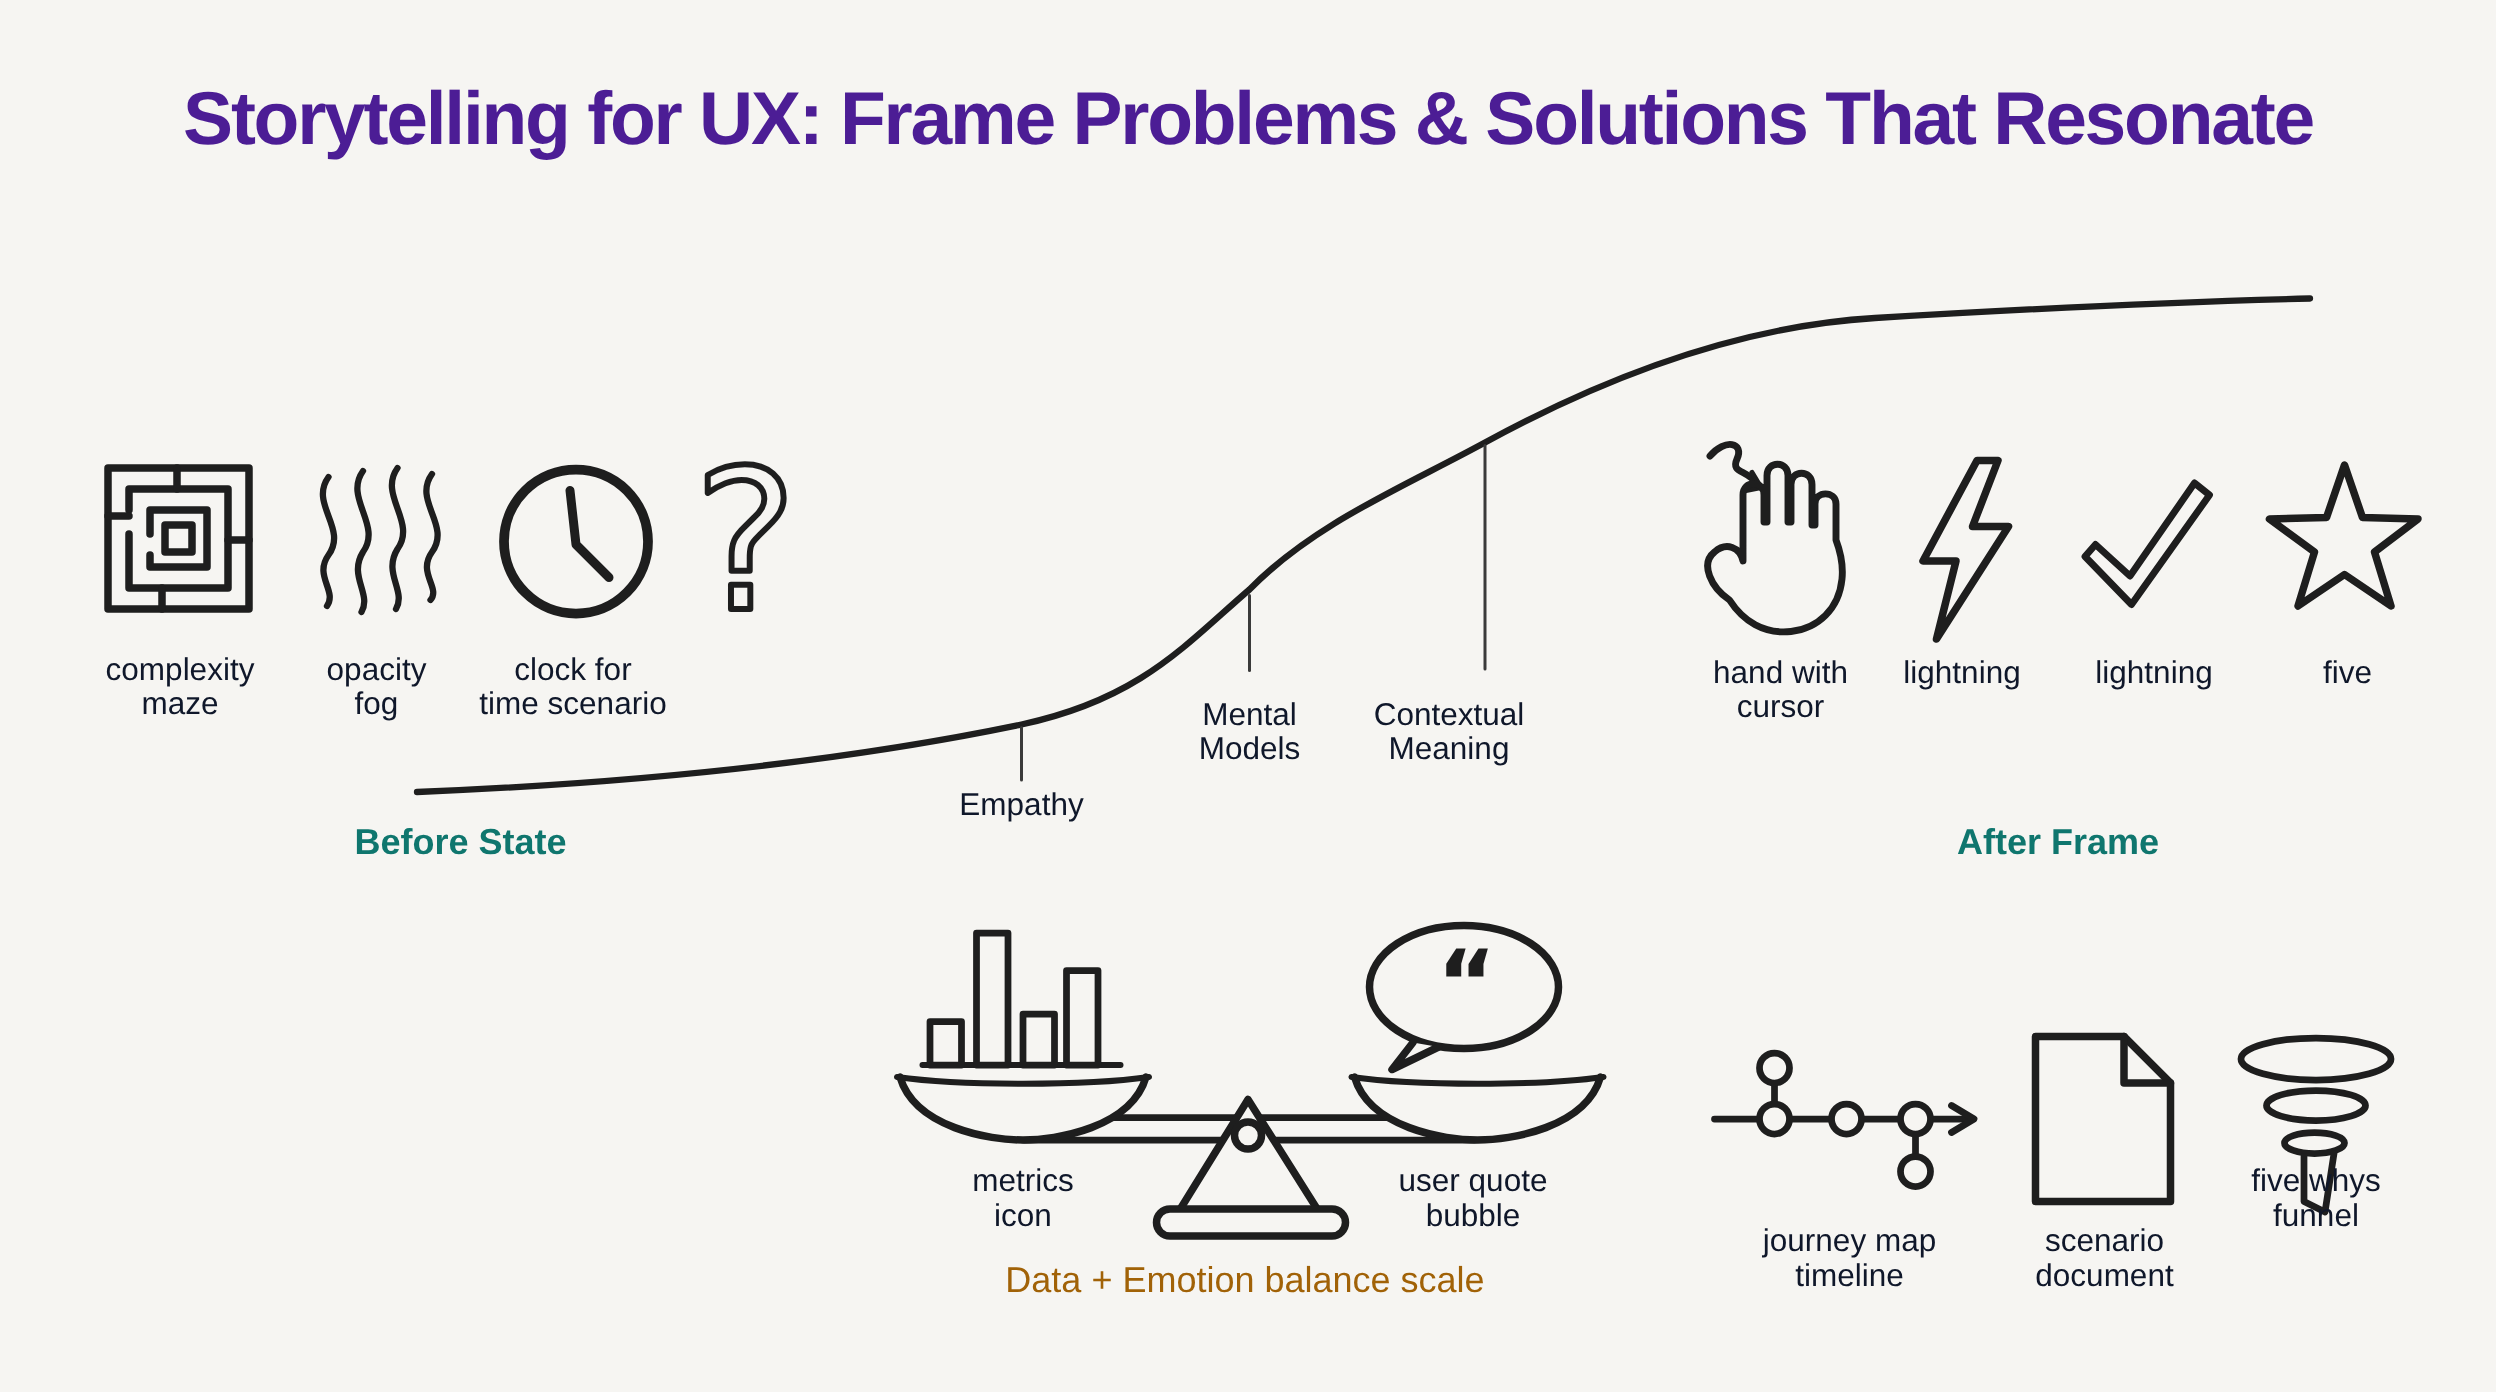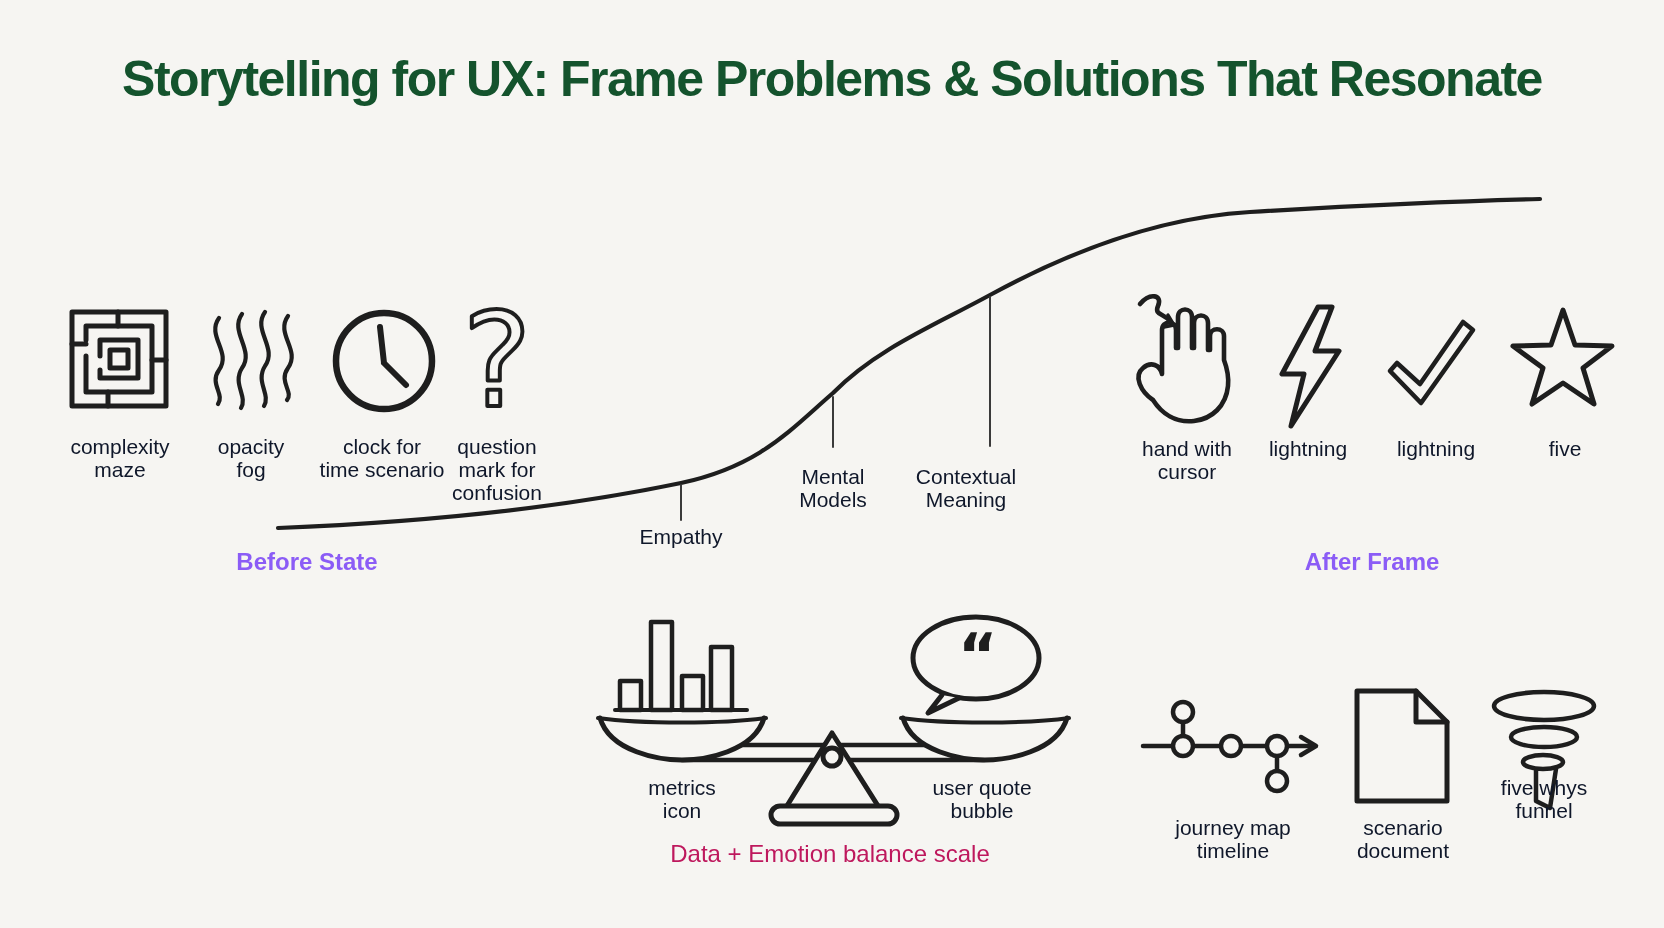--- a/index.html
+++ b/index.html
@@ -10,34 +10,34 @@
   }
   #canvas{
     position:relative;width:1664px;height:928px;overflow:hidden;
     background:#f6f5f2;
   }
   #art{position:absolute;left:0;top:0;}
   .title{
     position:absolute;left:0;top:50px;width:100%;
     text-align:center;
     font-size:50px;font-weight:700;letter-spacing:-1.5px;
-    color:#14532d;
+    color:#4c1d95;
   }
   .lbl{
     position:absolute;transform:translateX(-50%);
     text-align:center;white-space:pre-line;
     font-size:21px;line-height:23px;color:#0f172a;
   }
   .state{
     position:absolute;transform:translateX(-50%);
-    font-size:24px;font-weight:700;color:#8b5cf6;white-space:nowrap;
+    font-size:24px;font-weight:700;color:#0f766e;white-space:nowrap;
   }
   .caption{
     position:absolute;transform:translateX(-50%);
-    font-size:24px;color:#be185d;white-space:nowrap;
+    font-size:24px;color:#a16207;white-space:nowrap;
   }
 </style>
 </head>
 <body>
 
 <div id="canvas">
 
   <svg id="art" width="1664" height="928" viewBox="0 0 1664 928">
     <g stroke="#1e1e1e" fill="none" stroke-linecap="round" stroke-linejoin="round">
 
@@ -140,23 +140,20 @@
   </svg>
 
   <div class="title">Storytelling for UX: Frame Problems &amp; Solutions That Resonate</div>
 
   <div class="lbl" style="left:120px;top:435px">complexity
 maze</div>
   <div class="lbl" style="left:251px;top:435px">opacity
 fog</div>
   <div class="lbl" style="left:382px;top:435px">clock for
 time scenario</div>
-  <div class="lbl" style="left:497px;top:435px">question
-mark for
-confusion</div>
 
   <div class="lbl" style="left:681px;top:525px">Empathy</div>
   <div class="lbl" style="left:833px;top:465px">Mental
 Models</div>
   <div class="lbl" style="left:966px;top:465px">Contextual
 Meaning</div>
 
   <div class="lbl" style="left:1187px;top:437px">hand with
 cursor</div>
   <div class="lbl" style="left:1308px;top:437px">lightning</div>

